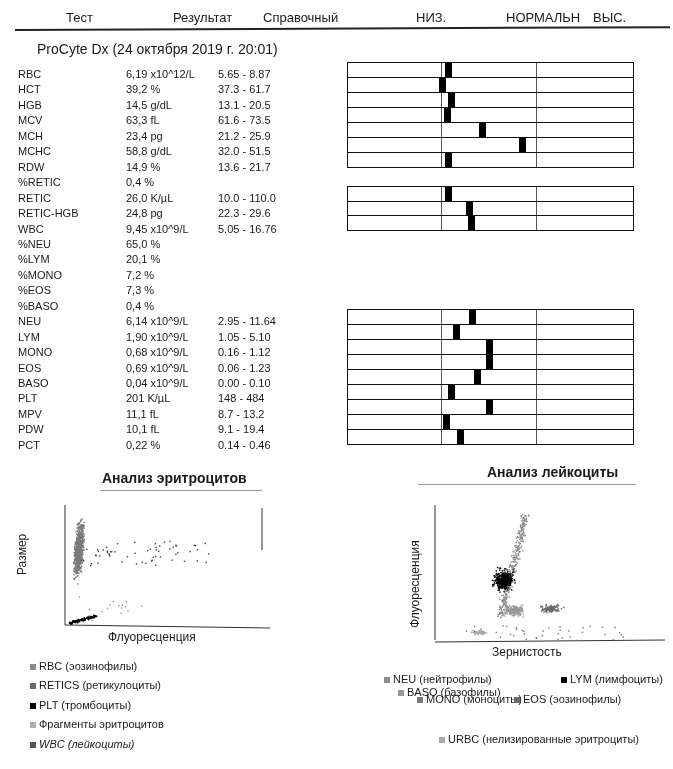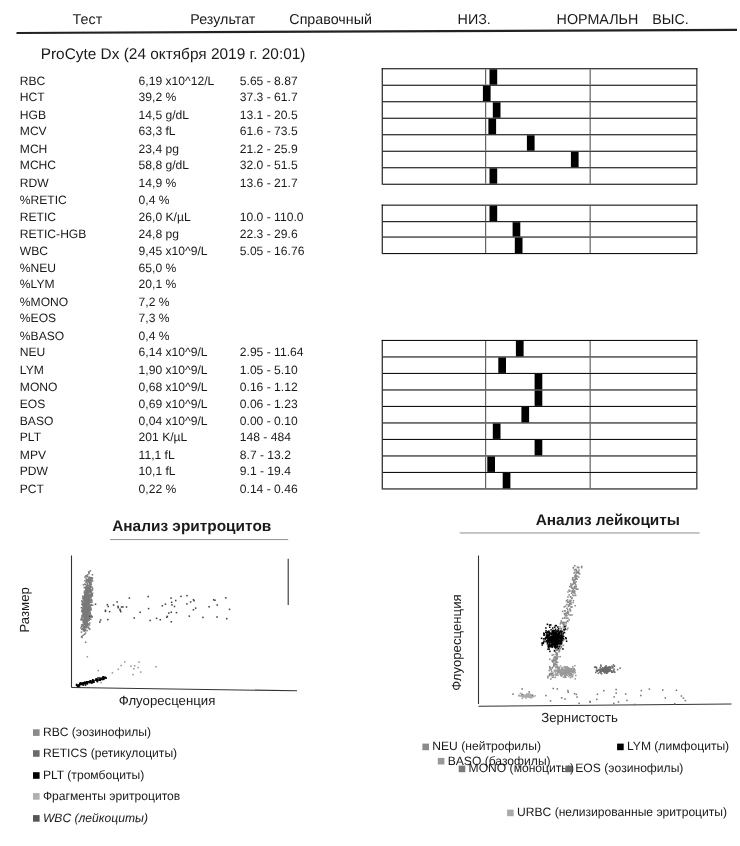--- a/index.html
+++ b/index.html
@@ -2321,14 +2321,14 @@
     <div class="item" style="left: 30px; top: 699px;"><span class="sw" style="background: rgb(0, 0, 0);"></span><span>PLT (тромбоциты)</span></div>
     <div class="item" style="left: 30px; top: 718px;"><span class="sw" style="background: rgb(176, 176, 176);"></span><span>Фрагменты эритроцитов</span></div>
     <div class="item" style="left: 30px; top: 738px; font-style: italic;"><span class="sw" style="background: rgb(85, 85, 85);"></span><span>WBC (лейкоциты)</span></div>
   </div>
 <div class="legend" id="wbc-legend">
     <div class="item" style="left: 384px; top: 673px;"><span class="sw" style="background: rgb(138, 138, 138);"></span><span>NEU (нейтрофилы)</span></div>
     <div class="item" style="left: 541px; top: 673px; margin-left: 20px;"><span class="sw" style="background: rgb(0, 0, 0);"></span><span>LYM (лимфоциты)</span></div>
     <div class="item" style="left: 400px; top: 693px; margin-left: 17px;"><span class="sw" style="background: rgb(122, 122, 122);"></span><span>MONO (моноциты)</span></div>
     <div class="item" style="left: 514px; top: 693px;"><span class="sw" style="background: rgb(106, 106, 106);"></span><span>EOS (эозинофилы)</span></div>
     <div class="item" style="left: 398px; top: 686px;"><span class="sw" style="background: rgb(153, 153, 153);"></span><span>BASO (базофилы)</span></div>
-    <div class="item" style="left: 416px; top: 733px; padding-left: 45px;"><span class="sw" style="background: rgb(170, 170, 170);"></span><span>URBC (нелизированные эритроциты)</span></div>
+    <div class="item" style="left: 394px; top: 733px; padding-left: 45px;"><span class="sw" style="background: rgb(170, 170, 170);"></span><span>URBC (нелизированные эритроциты)</span></div>
   </div>
 
 </body></html>

